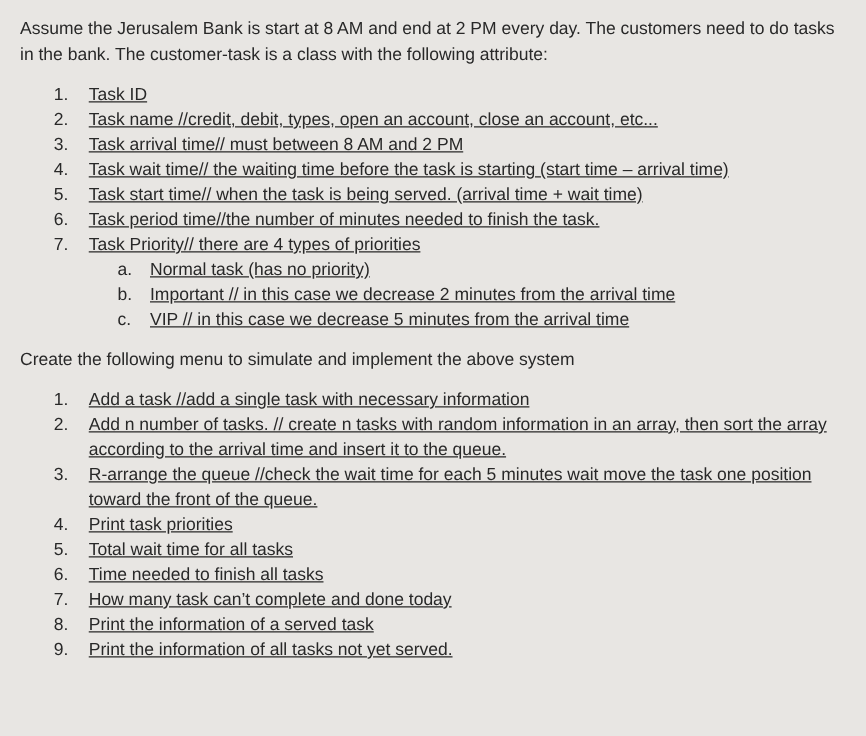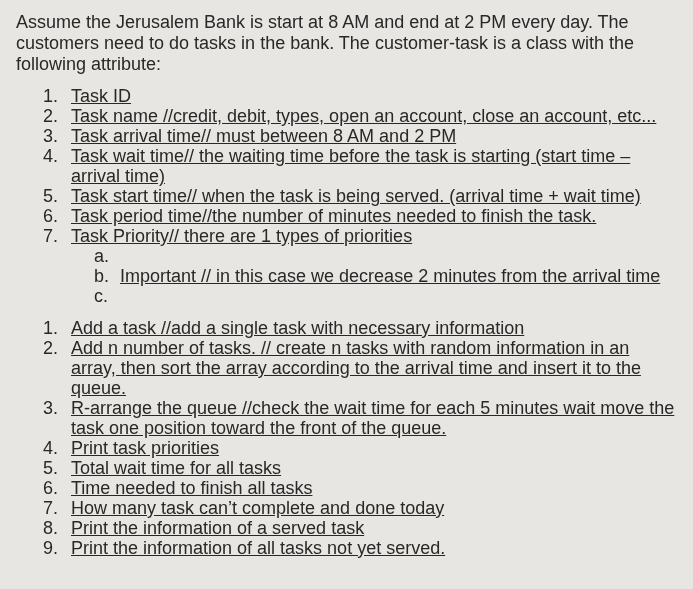--- a/index.html
+++ b/index.html
@@ -9,21 +9,21 @@
   body {
     width: 693px;
     height: 589px;
     overflow: hidden;
     background: #e8e6e3;
     color: #282828;
     font-family: "Liberation Sans", sans-serif;
   }
   .doc {
     padding: 12px 17px 0 16px;
-    font-size: 18px;
+    font-size: 14px;
   }
   .para {
     margin: 0 0 11px 0;
     line-height: 21px;
   }
   .list {
     margin: 0 0 12px 0;
     line-height: 20px;
   }
   .list-menu {
@@ -73,38 +73,41 @@
     <div class="row">
       <span class="num">5.</span>
       <span class="txt">Task start time// when the task is being served. (arrival time + wait time)</span>
     </div>
     <div class="row">
       <span class="num">6.</span>
       <span class="txt">Task period time//the number of minutes needed to finish the task.</span>
     </div>
     <div class="row">
       <span class="num">7.</span>
-      <span class="txt">Task Priority// there are 1 types of priorities</span>
+      <span class="txt">Task Priority// there are 4 types of priorities</span>
     </div>
 
     <div class="sublist">
       <div class="row">
         <span class="num">a.</span>
+        <span class="txt">Normal task (has no priority)</span>
       </div>
       <div class="row">
         <span class="num">b.</span>
         <span class="txt">Important // in this case we decrease 2 minutes from the arrival time</span>
       </div>
       <div class="row">
         <span class="num">c.</span>
+        <span class="txt">VIP // in this case we decrease 5 minutes from the arrival time</span>
       </div>
     </div>
   </div>
 
 
+  <p class="para">Create the following menu to simulate and implement the above system</p>
 
   <div class="list list-menu">
     <div class="row">
       <span class="num">1.</span>
       <span class="txt">Add a task //add a single task with necessary information</span>
     </div>
     <div class="row">
       <span class="num">2.</span>
       <span class="txt">Add n number of tasks. // create n tasks with random information in an array, then sort the array according to the arrival time and insert it to the queue.</span>
     </div>

